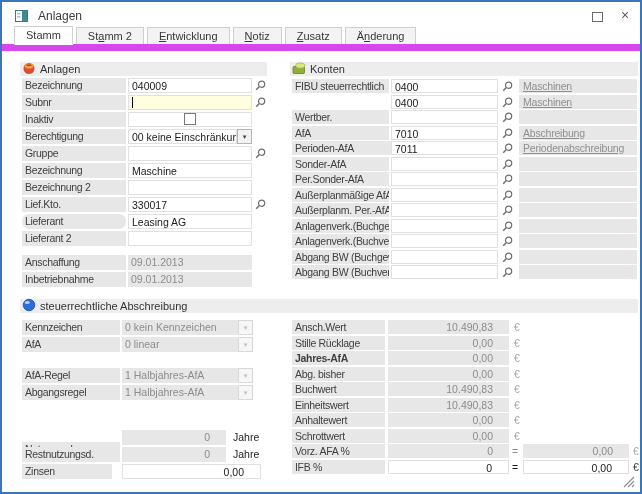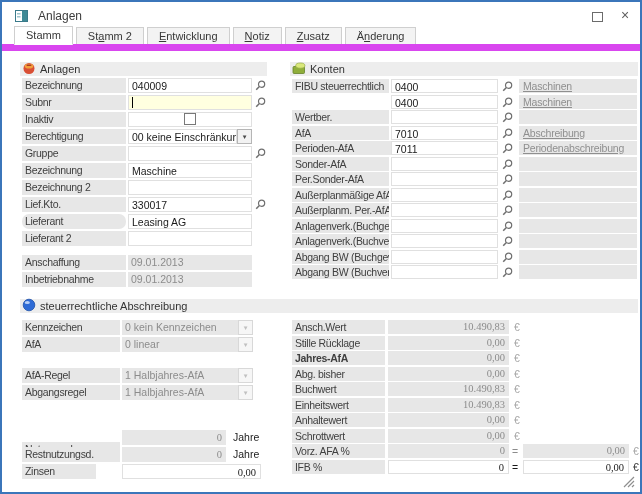--- a/index.html
+++ b/index.html
@@ -31,21 +31,21 @@
   .sec-icon svg{display:block;}
   .sec-title{position:absolute;font-size:11px;color:#333;white-space:nowrap;}
   
   .lbl,.cell,.unit,.cur,.eq{position:absolute;font-size:10.5px;box-sizing:border-box;
       white-space:nowrap;overflow:hidden;}
   .lbl{background:#e7e7e7;color:#404040;padding-left:3px;letter-spacing:-0.3px;}
   .cell{color:#1a1a1a;}
   .cell.input{background:#fff;border:1px solid #e0e0e0;padding-left:3px;}
   .cell.focus{background:#ffffe0;}
   .cell.ro{background:#e7e7e7;color:#8c8c8c;padding-left:3px;}
-  .cell.num{text-align:right;padding-right:4px;font-family:Liberation Serif, serif;}
+  .cell.num{text-align:right;padding-right:16px;}
   .caret{position:absolute;width:1px;background:#000;}
   .chk{position:absolute;background:#fff;border:1px solid #787878;box-sizing:border-box;}
   .mag{position:absolute;}
   .mag svg{display:block;}
   .ddbtn{position:absolute;background:#f2f2f2;border:1px solid #b5b5b5;box-sizing:border-box;}
   .ddbtn.disabled{background:#f6f6f6;border-color:#d8d8d8;}
   .dd-arrow{display:block;text-align:center;font-size:7px;line-height:13px;color:#4a4a4a;transform:scale(0.9);}
   .dd-arrow.dim{color:#c0c0c0;}
   .link-cell{background:#e7e7e7;padding-left:4px;letter-spacing:-0.2px;}
   .link{color:#8f8f8f;text-decoration:underline;cursor:default;font-size:10.5px;}
@@ -302,21 +302,21 @@
     <div class="cell ro" style="position: absolute; left: 120px; top: 383px; width: 116px; height: 15px; line-height: 15px;">1 Halbjahres-AfA</div>
     <div class="ddbtn disabled" style="position: absolute; left: 236px; top: 383px; width: 15px; height: 15px; line-height: 15px;">
       <span class="dd-arrow dim" style="line-height: 13px;">▼</span>
     </div>
     <div class="lbl" style="position: absolute; left: 20px; top: 428px; width: 98px; height: 15px; line-height: 15px; margin-top: 12px;">Nutzungsdauer</div>
     <div class="cell ro num" style="position: absolute; left: 120px; top: 428px; width: 104px; height: 15px; line-height: 15px;">0</div>
     <div class="unit" style="position: absolute; left: 231px; top: 428px; width: 40px; height: 15px; line-height: 15px;">Jahre</div>
     <div class="lbl" style="position: absolute; left: 20px; top: 445px; width: 98px; height: 15px; line-height: 15px;">Restnutzungsd.</div>
     <div class="cell ro num" style="position: absolute; left: 120px; top: 445px; width: 104px; height: 15px; line-height: 15px;">0</div>
     <div class="unit" style="position: absolute; left: 231px; top: 445px; width: 40px; height: 15px; line-height: 15px;">Jahre</div>
-    <div class="lbl" style="position: absolute; left: 20px; top: 462px; width: 74px; height: 15px; line-height: 15px;">Zinsen</div>
+    <div class="lbl" style="position: absolute; left: 20px; top: 462px; width: 90px; height: 15px; line-height: 15px;">Zinsen</div>
     <div class="cell input num" style="position: absolute; left: 120px; top: 462px; width: 139px; height: 15px; line-height: 15px;">0,00</div>
     <div class="lbl" style="position: absolute; left: 290px; top: 318px; width: 93px; height: 14px; line-height: 14px;">Ansch.Wert</div>
     <div class="cell ro num" style="position: absolute; left: 386px; top: 318px; width: 121px; height: 14px; line-height: 14px;">10.490,83</div>
     <div class="cur" style="position: absolute; left: 512px; top: 318px; width: 10px; height: 14px; line-height: 14px;">€</div>
     <div class="lbl" style="position: absolute; left: 290px; top: 334px; width: 93px; height: 14px; line-height: 14px;">Stille Rücklage</div>
     <div class="cell ro num" style="position: absolute; left: 386px; top: 334px; width: 121px; height: 14px; line-height: 14px;">0,00</div>
     <div class="cur" style="position: absolute; left: 512px; top: 334px; width: 10px; height: 14px; line-height: 14px;">€</div>
     <div class="lbl" style="position: absolute; left: 290px; top: 349px; width: 93px; height: 14px; line-height: 14px; font-weight: bold;">Jahres-AfA</div>
     <div class="cell ro num" style="position: absolute; left: 386px; top: 349px; width: 121px; height: 14px; line-height: 14px;">0,00</div>
     <div class="cur" style="position: absolute; left: 512px; top: 349px; width: 10px; height: 14px; line-height: 14px;">€</div>

